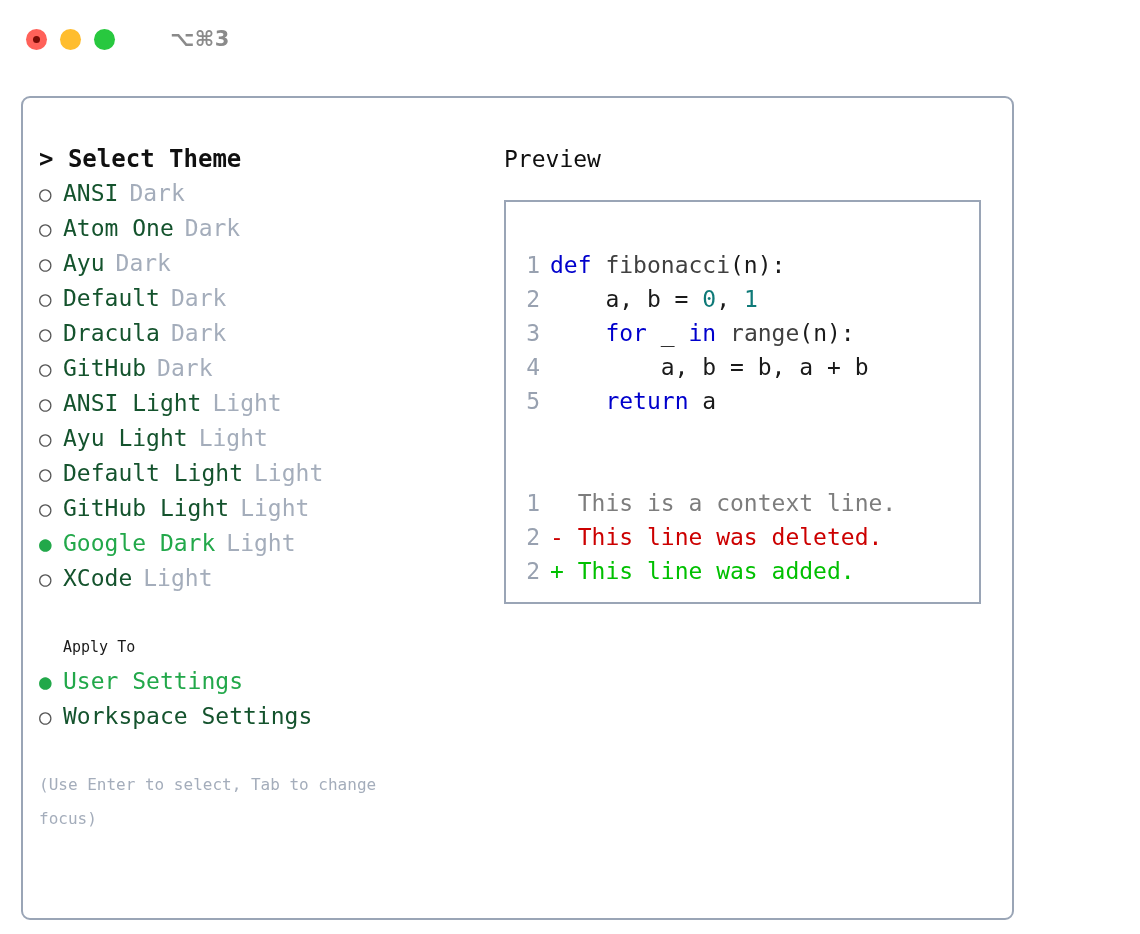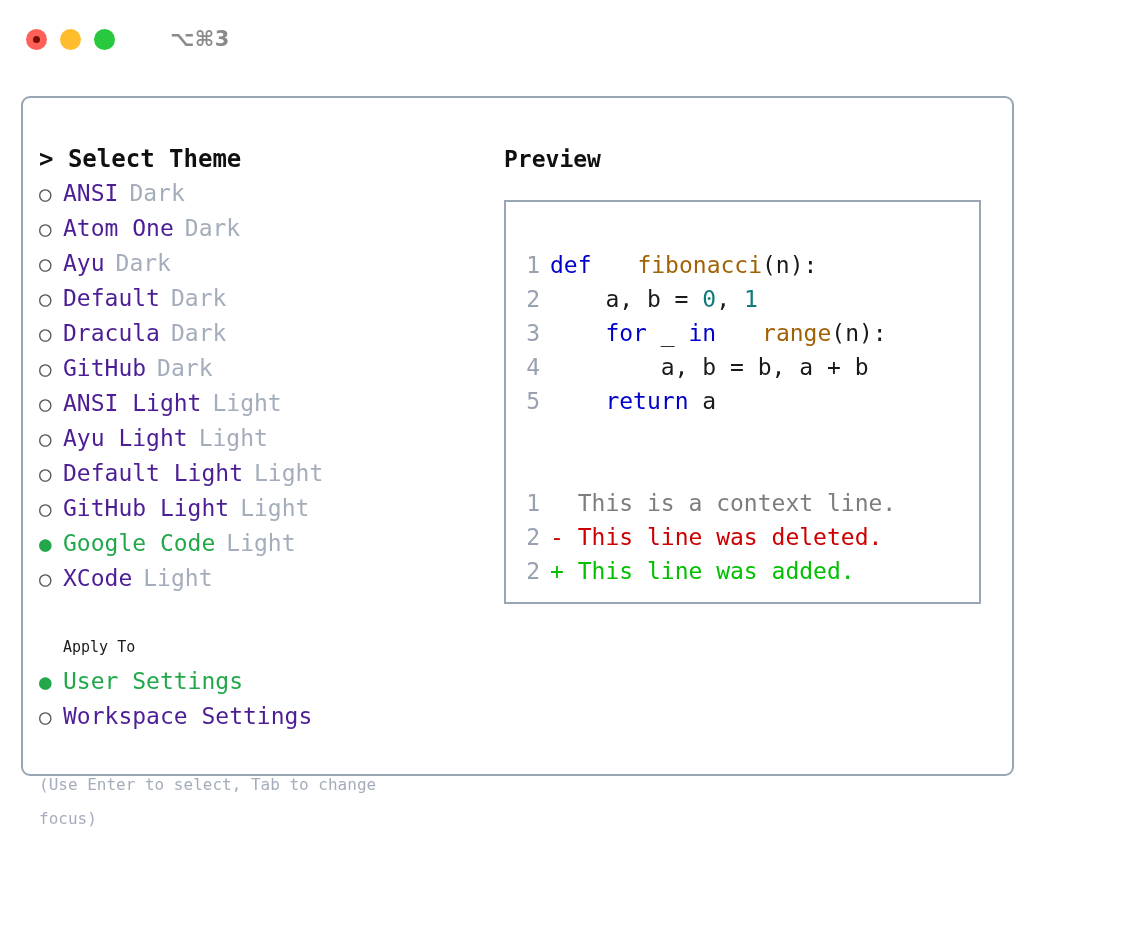--- a/index.html
+++ b/index.html
@@ -61,21 +61,21 @@
     letter-spacing: 0.5px;
     font-family: "DejaVu Sans", "Liberation Sans", sans-serif;
   }
 
   
   .frame {
     position: absolute;
     left: 21px;
     top: 96px;
     width: 993px;
-    height: 680px;
+    height: 824px;
     border: 2px solid #9aa5b6;
     border-radius: 9px;
     background: #ffffff;
   }
 
   .columns {
     display: flex;
     width: 100%;
     height: 100%;
     padding: 44px 0 0 0;
@@ -111,21 +111,21 @@
     display: inline-block;
     width: 24px;
     flex: 0 0 24px;
     text-align: left;
     font-size: 21px;
     line-height: 34px;
   }
   .bullet.on  { color: #22a84a; }
   .bullet.off { color: #585858; }
 
-  .opt-name { color: #4c1d95; }
+  .opt-name { color: #14532d; }
   .opt-name.selected { color: #22a84a; }
   .opt-kind {
     color: #a4adbb;
     padding-left: 11px;
   }
 
   .spacer-block { height: 34px; }
 
   .apply-header {
     font-size: 15px;
@@ -140,21 +140,21 @@
     font-size: 16px;
     color: #a4adbb;
     line-height: 34px;
     max-width: 404px;
     white-space: pre-wrap;
   }
 
   
   .preview-title {
     font-size: 23px;
-    font-weight: 700;
+    font-weight: 400;
     color: #101010;
     line-height: 34px;
     margin-bottom: 24px;
     white-space: pre;
   }
 
   .preview-box {
     width: 477px;
     height: 404px;
     border: 2px solid #9aa5b6;
@@ -173,21 +173,21 @@
     display: inline-block;
     width: 28px;
     flex: 0 0 28px;
     text-align: right;
     color: #98a1b0;
     padding-right: 10px;
   }
   .code-body { white-space: pre; }
 
   .tok-kw   { color: #0000cc; margin-top: 35px; }
-  .tok-fn   { color: #a16207; margin-left: 32px; }
+  .tok-fn   { color: #404040; }
   .tok-num  { color: #0f7a78; }
   .tok-pln  { color: #1a1a1a; }
 
   .blank-row { height: 34px; }
 
   .diff-ctx { color: #7d7d7d; }
   .diff-del { color: #cc0000; }
   .diff-add { color: #00c000; }
 </style>
 </head>
@@ -268,21 +268,21 @@
           </div>
 
           <div class="opt-row">
             <span class="bullet off">○</span>
             <span class="opt-name">GitHub Light</span>
             <span class="opt-kind">Light</span>
           </div>
 
           <div class="opt-row">
             <span class="bullet on">●</span>
-            <span class="opt-name selected">Google Code</span>
+            <span class="opt-name selected">Google Dark</span>
             <span class="opt-kind">Light</span>
           </div>
 
           <div class="opt-row">
             <span class="bullet off">○</span>
             <span class="opt-name">XCode</span>
             <span class="opt-kind">Light</span>
           </div>
 
         </div>

